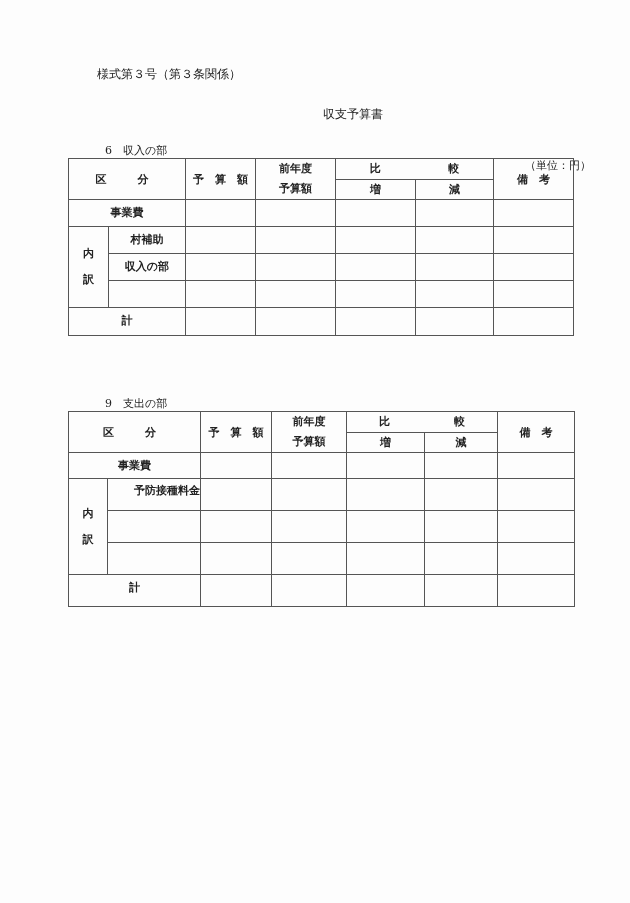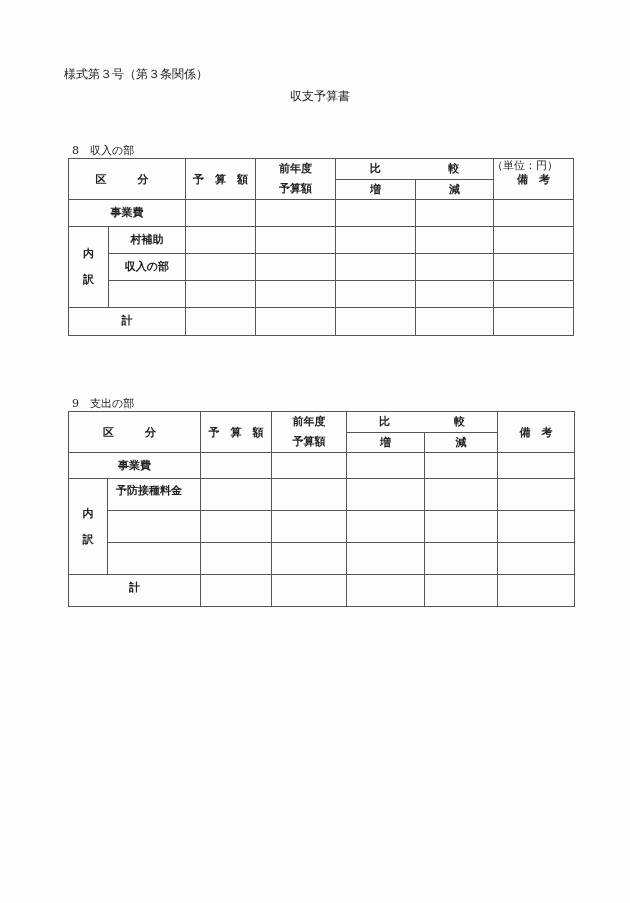--- a/index.html
+++ b/index.html
@@ -1,33 +1,33 @@
 <!DOCTYPE html>
 <html><head>
 <meta charset="utf-8">
 <style>
   html, body { margin:0; padding:0; }
   body { width:630px; height:903px; background:#fdfdfd; position:relative; overflow:hidden;
          font-family:"DejaVu Serif","Liberation Serif",serif; color:#222; font-size:11px; }
-  .abs { position:absolute; white-space:nowrap; }
+  .abs { position:absolute; white-space:nowrap;margin-left:33px; }
   table { position:absolute; border-collapse:collapse; table-layout:fixed;font-weight:bold; }
   td { border:1px solid #555; padding:0; text-align:center; vertical-align:middle; font-size:11px; color:#222; }
   .spaced { letter-spacing:10px; }
   .vert { line-height:26px; }
   .top { vertical-align:top; padding-top:5px;margin-top:39px; }
-  .left-top { text-align:left; vertical-align:top; padding-top:4px; padding-left:8px; }
+  .left-top { text-align:right; vertical-align:top; padding-top:4px; padding-left:8px; }
   .split { display:flex; justify-content:space-around; }
 </style>
 </head>
 <body>
 
 <div class="abs" style="left:64px;top:66px;font-size:12px;">様式第３号（第３条関係）</div>
-<div class="abs" style="left:290px;top:88px;font-size:12px;">収支予算書</div>
+<div class="abs" style="left:290px;top:106px;font-size:12px;">収支予算書</div>
 
-<div class="abs" style="left:72px;top:143px;">8　収入の部</div>
+<div class="abs" style="left:72px;top:143px;">6　収入の部</div>
 <div class="abs" style="left:492px;top:158px;">（単位：円）</div>
 
 <table style="left:68px;top:158px;width:506px;">
   <colgroup>
     <col style="width:40px">
       <col style="width:77px">
       <col style="width:70px">
       <col style="width:80px">
     <col style="width:80px">
       <col style="width:78px">

